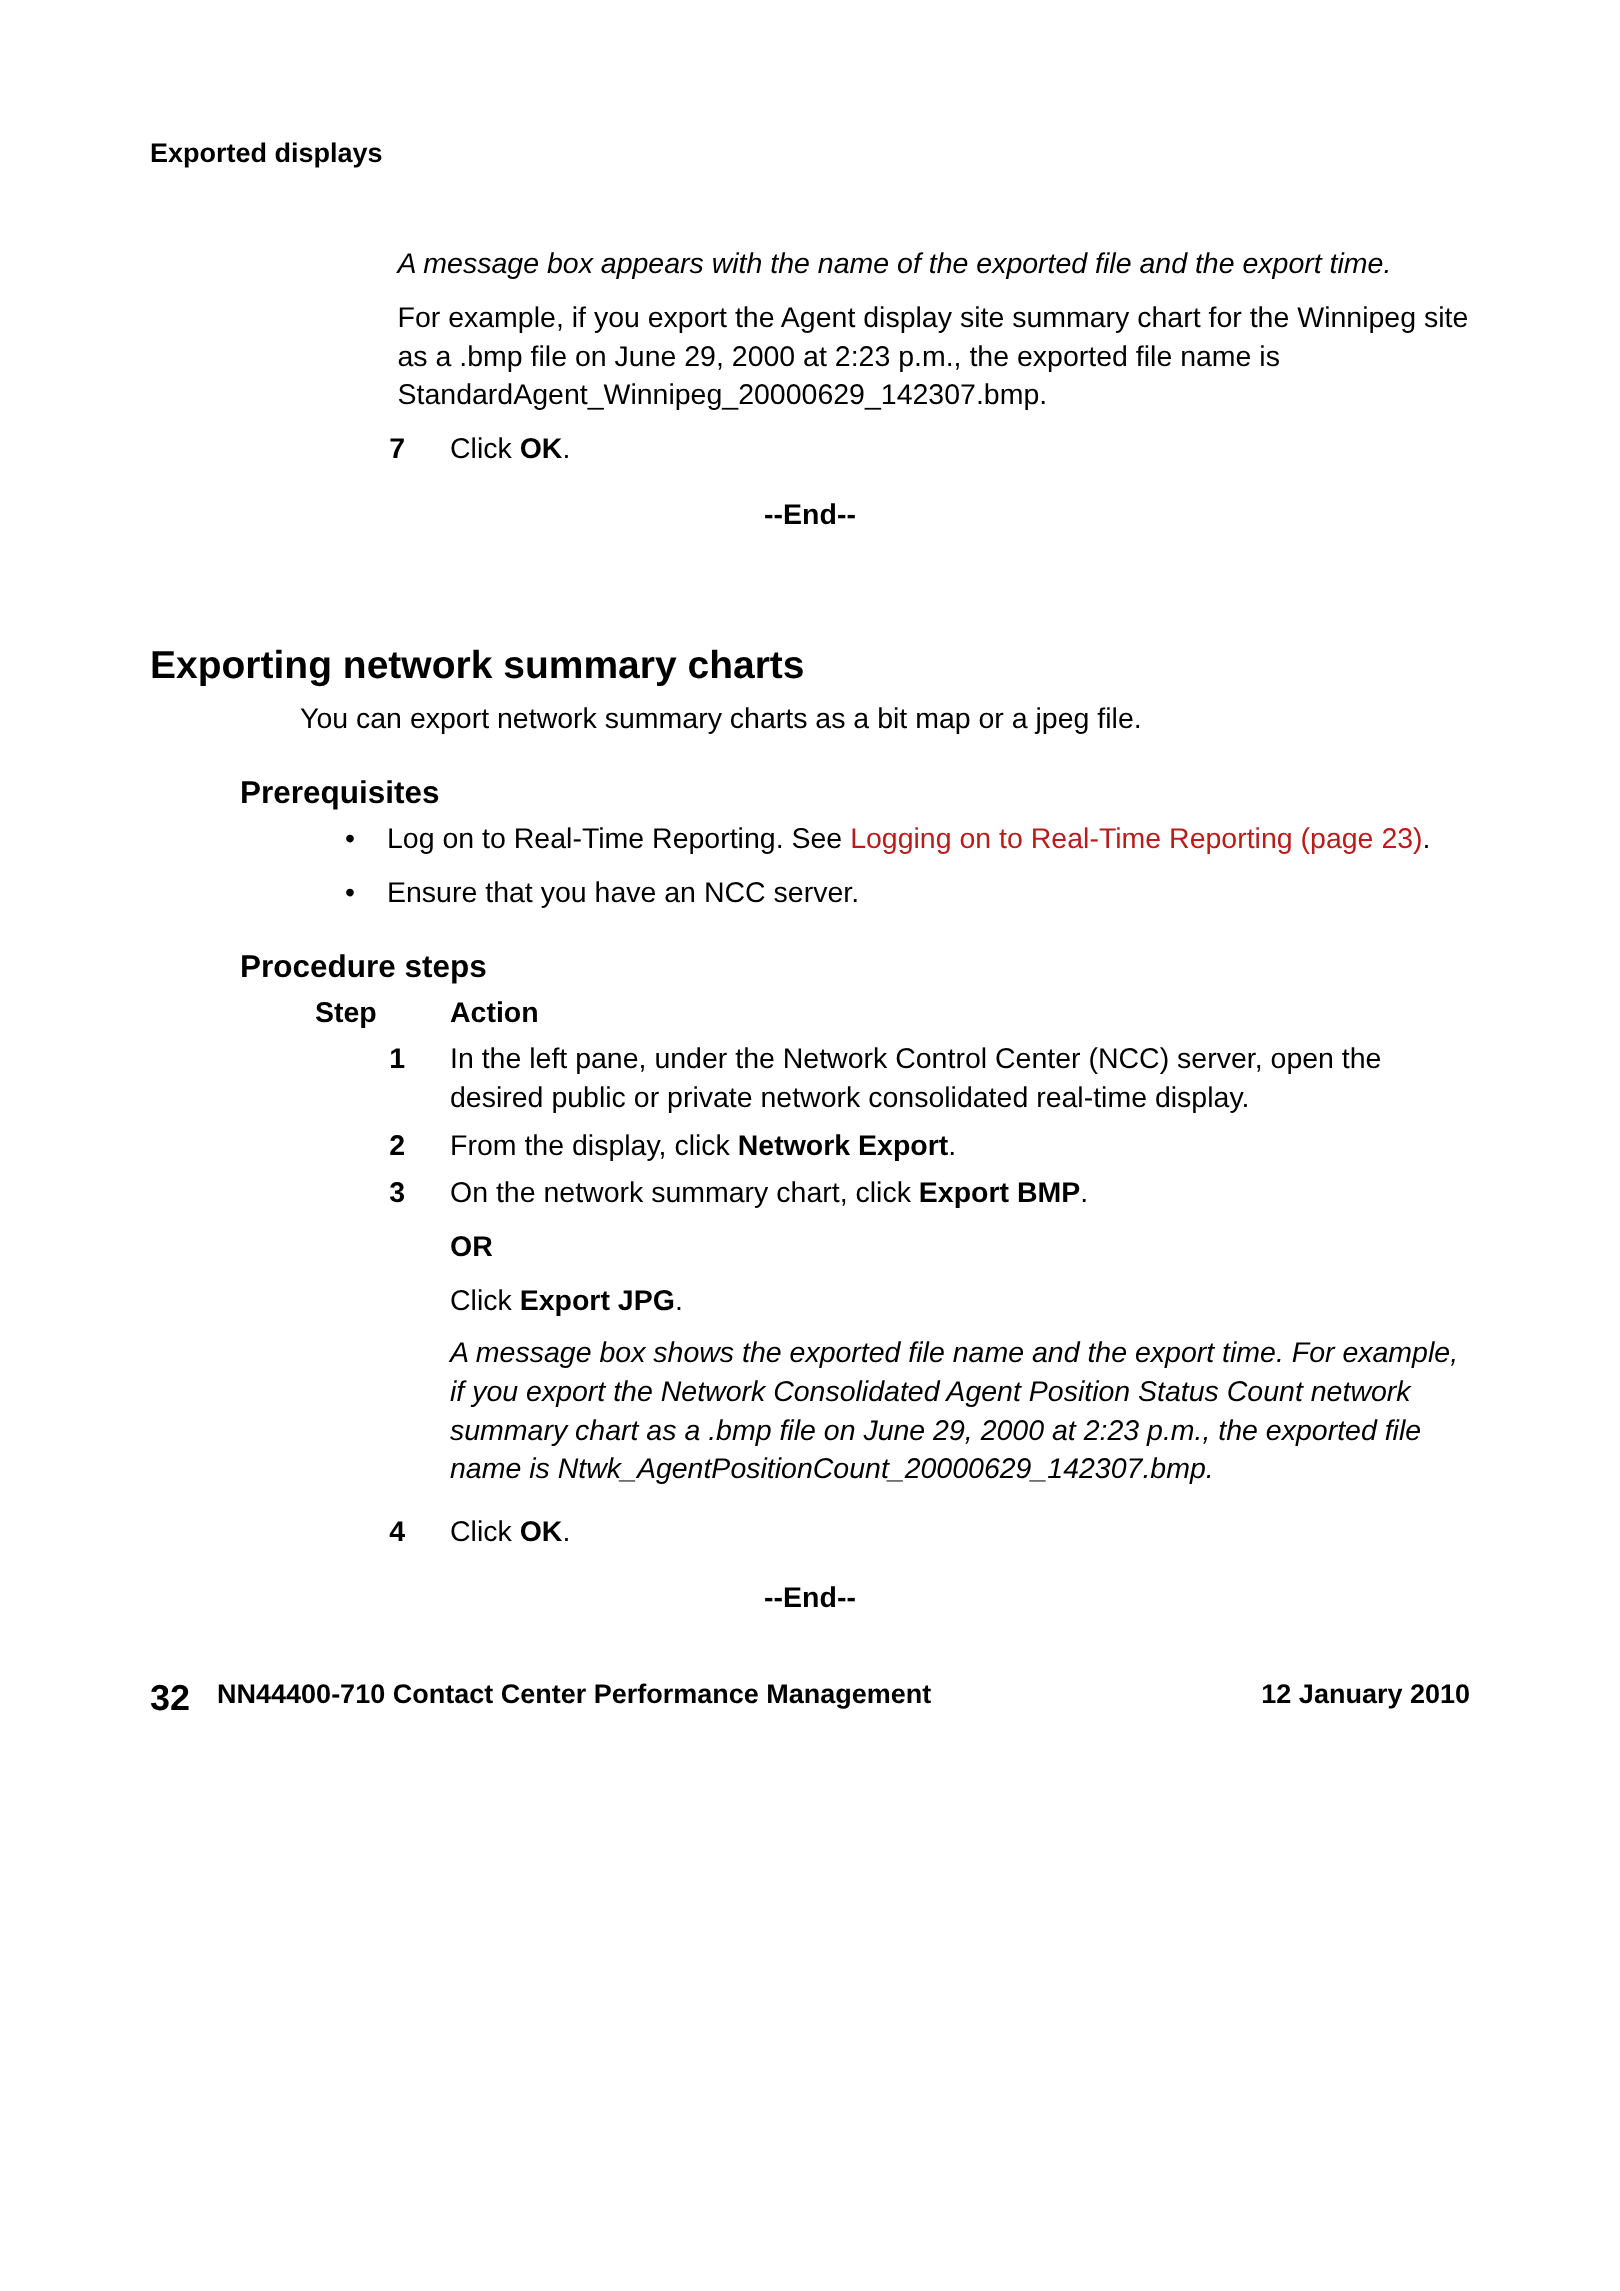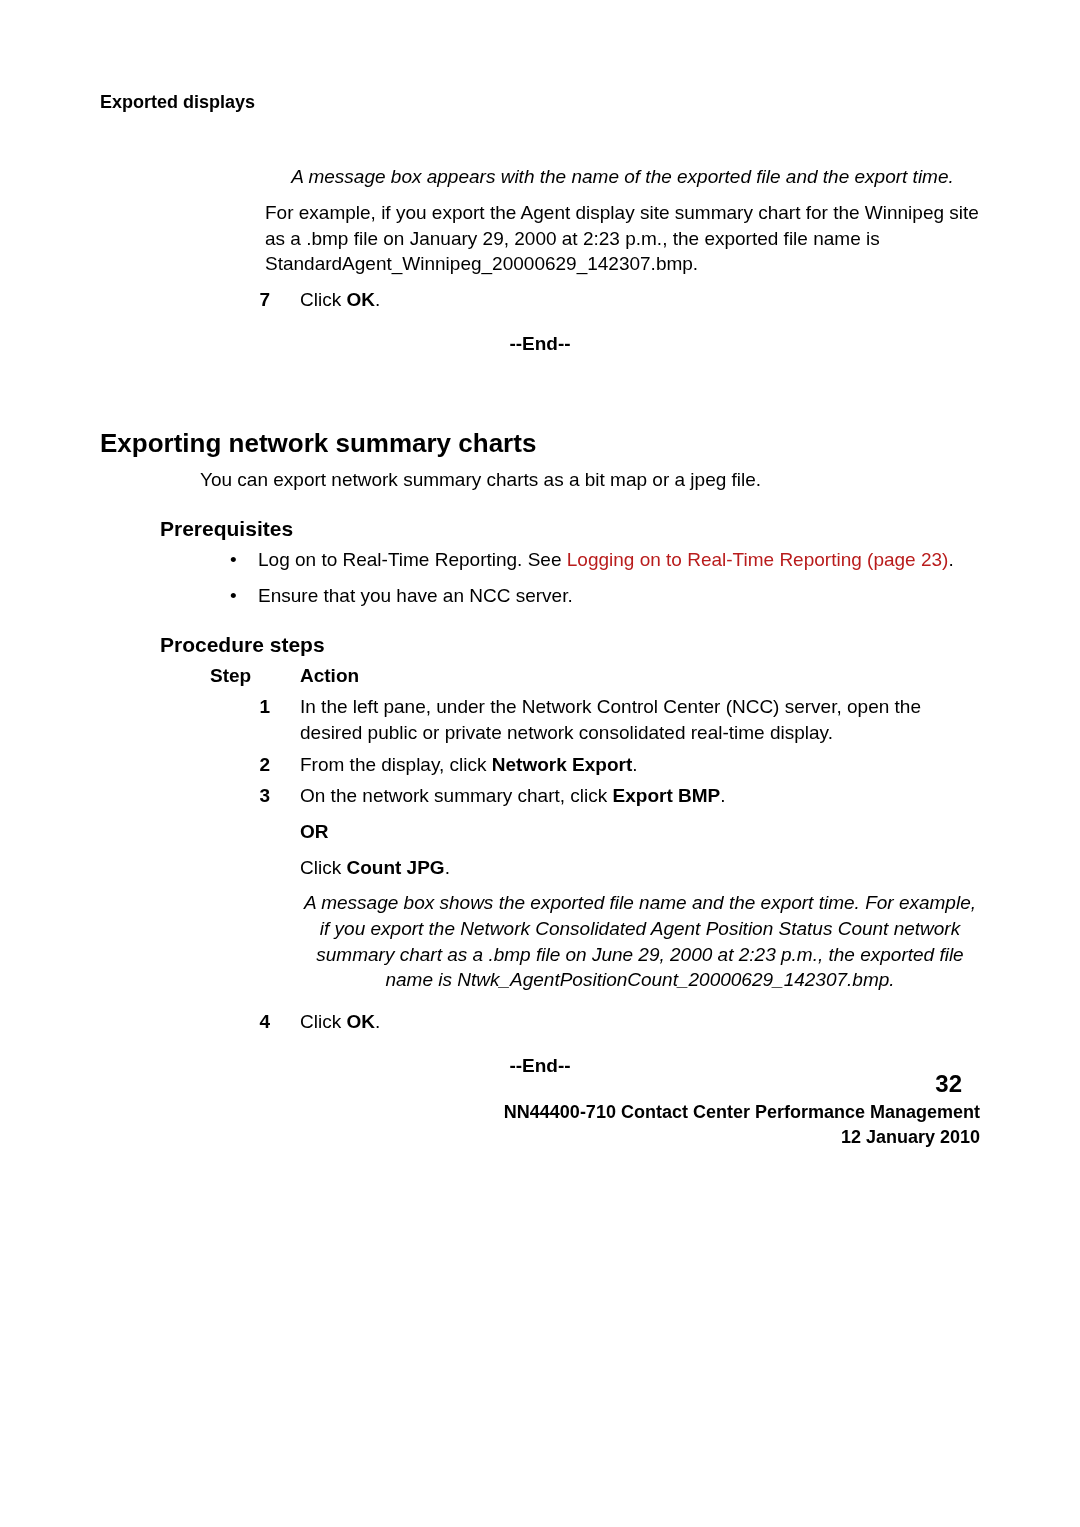--- a/index.html
+++ b/index.html
@@ -20,21 +20,21 @@
     line-height: 1.35;
   }
   .running-head {
     font-weight: 700;
     font-size: 18px;
     margin-bottom: 50px;
   }
   .content-block {
     margin-left: 165px;
   }
-  .italic { font-style: italic; text-align: center; }
+  .italic { font-style: italic; }
   .bold { font-weight: 700; }
   .para { margin: 0 0 10px 0; }
   .step-row {
     display: flex;
     margin-top: 6px;
   }
   .step-num {
     width: 60px;
     flex: 0 0 60px;
     text-align: right;
@@ -88,38 +88,37 @@
     margin-top: 4px;
   }
   .step-header .col1 { width: 60px; flex: 0 0 60px; text-align: left; padding-right: 30px;}
   .step-header .col2 { flex: 1; }
   .footer {
     position: absolute;
     bottom: 80px;
     left: 100px;
     right: 100px;
     display: flex;
-    align-items: flex-end;
+    align-items: flex-start;
     font-size: 18px;
     font-weight: 700;
-    flex-direction: column;
   }
   .footer .pn { font-size: 24px; margin-right: 18px; }
   .footer .right { margin-left: auto; }
 </style>
 </head>
 <body>
 
 <div class="page">
 
   <div class="running-head">Exported displays</div>
 
   <div class="content-block">
     <p class="para italic">A message box appears with the name of the exported file and the export time.</p>
-    <p class="para">For example, if you export the Agent display site summary chart for the Winnipeg site as a .bmp file on January 29, 2000 at 2:23 p.m., the exported file name is StandardAgent_Winnipeg_20000629_142307.bmp.</p>
+    <p class="para">For example, if you export the Agent display site summary chart for the Winnipeg site as a .bmp file on June 29, 2000 at 2:23 p.m., the exported file name is StandardAgent_Winnipeg_20000629_142307.bmp.</p>
   </div>
 
   <div class="step-row">
     <div class="step-num">7</div>
     <div class="step-body">
       <span>Click </span><span class="bold">OK</span><span>.</span>
     </div>
   </div>
 
   <div class="end-marker">--End--</div>
@@ -154,21 +153,21 @@
   </div>
 
   <div class="step-row">
     <div class="step-num">3</div>
     <div class="step-body">
       <p class="para">
         <span>On the network summary chart, click </span><span class="bold">Export BMP</span><span>.</span>
       </p>
       <p class="para bold">OR</p>
       <p class="para">
-        <span>Click </span><span class="bold">Count JPG</span><span>.</span>
+        <span>Click </span><span class="bold">Export JPG</span><span>.</span>
       </p>
       <p class="para italic">A message box shows the exported file name and the export time. For example, if you export the Network Consolidated Agent Position Status Count network summary chart as a .bmp file on June 29, 2000 at 2:23 p.m., the exported file name is Ntwk_AgentPositionCount_20000629_142307.bmp.</p>
     </div>
   </div>
 
   <div class="step-row">
     <div class="step-num">4</div>
     <div class="step-body">
       <span>Click </span><span class="bold">OK</span><span>.</span>
     </div>

